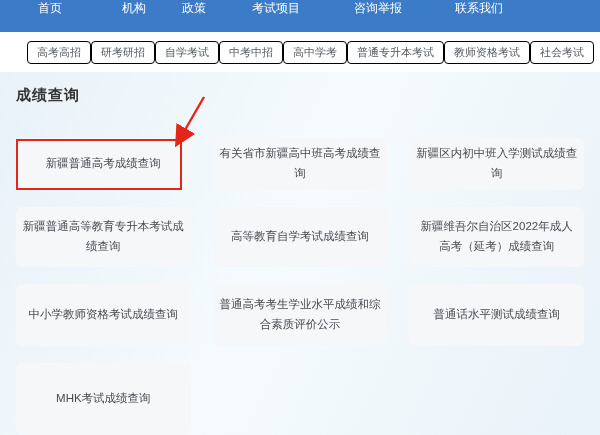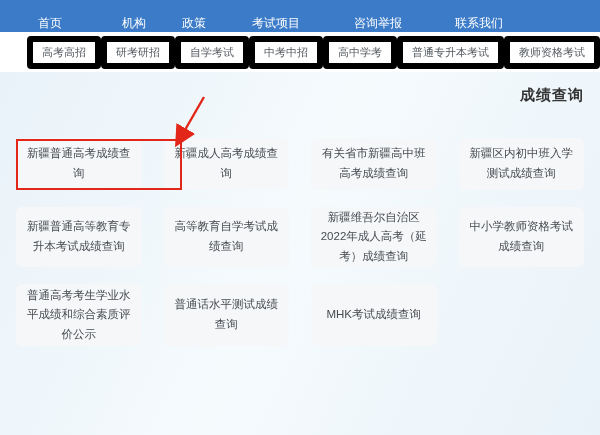--- a/index.html
+++ b/index.html
@@ -9,21 +9,21 @@
     background: #ffffff;
     position: relative;
     overflow: hidden;
   }
 
   
   .topnav {
     height: 32px;
     background: #3b7bc8;
     display: flex;
-    align-items: flex-end;
+    align-items: flex-start;
     padding-left: 38px;
   }
   .topnav .nav-item {
     color: #ffffff;
     font-size: 12px;
     cursor: pointer;
     white-space: nowrap;
   }
   .topnav .nav-item:nth-child(1) { margin-right: 60px; }
   .topnav .nav-item:nth-child(2) { margin-right: 36px; }
@@ -34,21 +34,21 @@
   
   .tagbar {
     height: 40px;
     background: #ffffff;
     display: flex;
     align-items: center;
     justify-content: space-between;
     padding: 0 27px;
   }
   .tag-btn {
-    border: 6px solid #000000;
+    border: 1px solid #000000;
     border-radius: 4px;
     background: #ffffff;
     color: #555a60;
     font-size: 11px;
     line-height: 1;
     padding: 5px 9px;
     white-space: nowrap;
     cursor: pointer;
     font-family: inherit;
   }
@@ -57,26 +57,25 @@
   .results-section {
     height: 363px;
     background: linear-gradient(115deg, #e9f2f9 0%, #f5fbfd 48%, #e9f2f9 100%);
     padding: 14px 16px 0;
   }
   .section-title {
     font-size: 15px;
     font-weight: 700;
     color: #333333;
     letter-spacing: 1px;
-    text-align: right;
   }
   .cards-grid {
     margin-top: 33px;
     display: grid;
-    grid-template-columns: repeat(4, 1fr);
+    grid-template-columns: repeat(3, 1fr);
     grid-template-rows: 52px 60px 62px 72px;
     column-gap: 22px;
     row-gap: 17px;
   }
   .card {
     background: #f5f7f9;
     border-radius: 6px;
     display: flex;
     align-items: center;
     justify-content: center;
@@ -128,21 +127,20 @@
   <button class="tag-btn">高中学考</button>
   <button class="tag-btn">普通专升本考试</button>
   <button class="tag-btn">教师资格考试</button>
   <button class="tag-btn">社会考试</button>
 </nav>
 
 <section class="results-section">
   <h2 class="section-title">成绩查询</h2>
   <div class="cards-grid">
     <div class="card">新疆普通高考成绩查询</div>
-    <div class="card">新疆成人高考成绩查询</div>
     <div class="card">有关省市新疆高中班高考成绩查询</div>
     <div class="card">新疆区内初中班入学测试成绩查询</div>
     <div class="card">新疆普通高等教育专升本考试成绩查询</div>
     <div class="card">高等教育自学考试成绩查询</div>
     <div class="card">新疆维吾尔自治区2022年成人高考（延考）成绩查询</div>
     <div class="card">中小学教师资格考试成绩查询</div>
     <div class="card">普通高考考生学业水平成绩和综合素质评价公示</div>
     <div class="card">普通话水平测试成绩查询</div>
     <div class="card">MHK考试成绩查询</div>
   </div>

